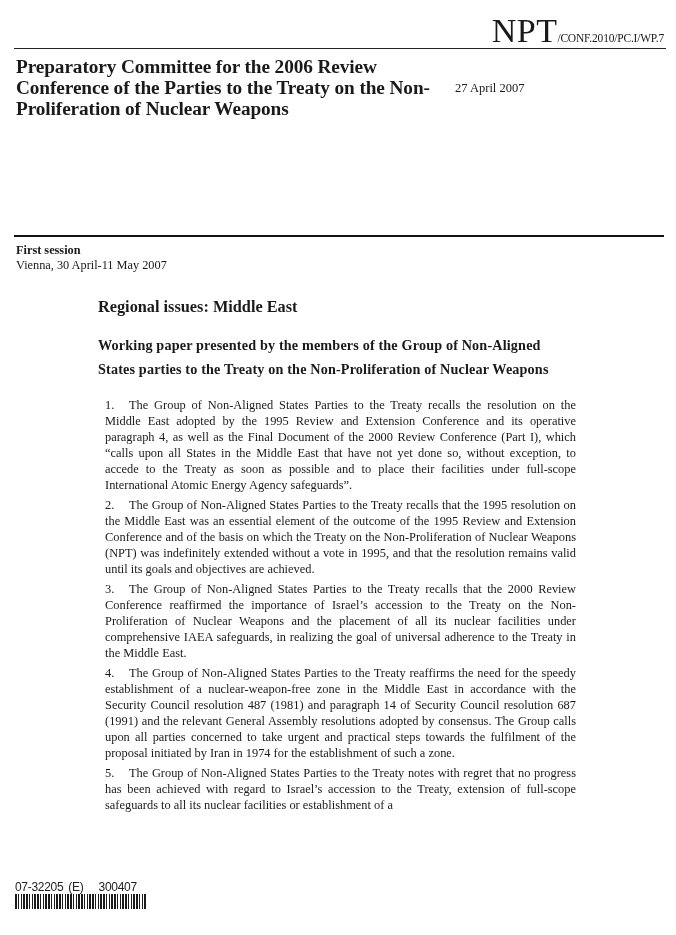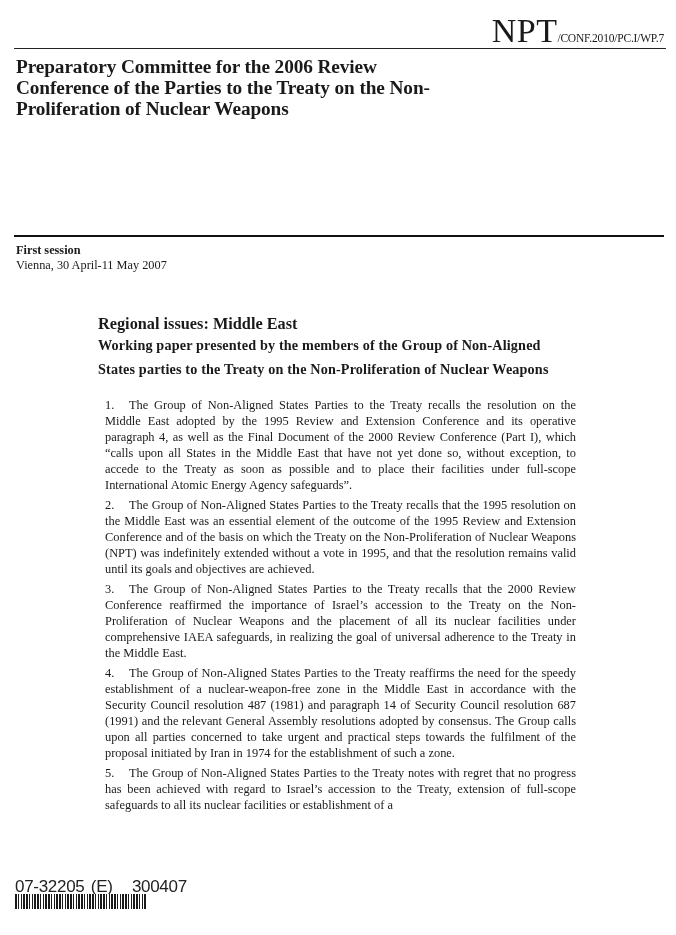--- a/index.html
+++ b/index.html
@@ -68,21 +68,21 @@
       position: absolute;
       left: 16px;
       top: 243px;
       font-size: 12.3px;
       line-height: 15px;
     }
     .session .sess-title { font-weight: bold; }
     .agenda-title {
       position: absolute;
       left: 98px;
-      top: 314px;
+      top: 297px;
       font-weight: bold;
       font-size: 16.3px;
       line-height: 20px;
     }
     .paper-title {
       position: absolute;
       left: 98px;
       top: 333px;
       width: 480px;
       font-weight: bold;
@@ -104,21 +104,21 @@
     }
     .para .num {
       display: inline-block;
       width: 24px;
     }
     .footer-code {
       position: absolute;
       left: 15px;
       top: 881px;
       font-family: "Liberation Sans", "DejaVu Sans", sans-serif;
-      font-size: 17px;
+      font-size: 12px;
       letter-spacing: -0.3px;
       word-spacing: 2px;
       line-height: 12px;
       color: #222;
     }
     .barcode {
       position: absolute;
       left: 15px;
       top: 894px;
       width: 132px;
@@ -135,20 +135,21 @@
 
 <div class="doc-symbol">
   <span class="npt">NPT</span><span class="suffix">/CONF.2010/PC.I/WP.7</span>
 </div>
 
 <div class="rule-top"></div>
 
 <div class="committee-title">Preparatory Committee for the 2006 Review Conference of the Parties to the Treaty on the Non-Proliferation of Nuclear Weapons</div>
 
 <div class="date-block">
+  <div>27 April 2007</div>
 </div>
 
 <div class="rule-mid"></div>
 
 <div class="session">
   <div class="sess-title">First session</div>
   <div>Vienna, 30 April-11 May 2007</div>
 </div>
 
 <div class="agenda-title">Regional issues: Middle East</div>

